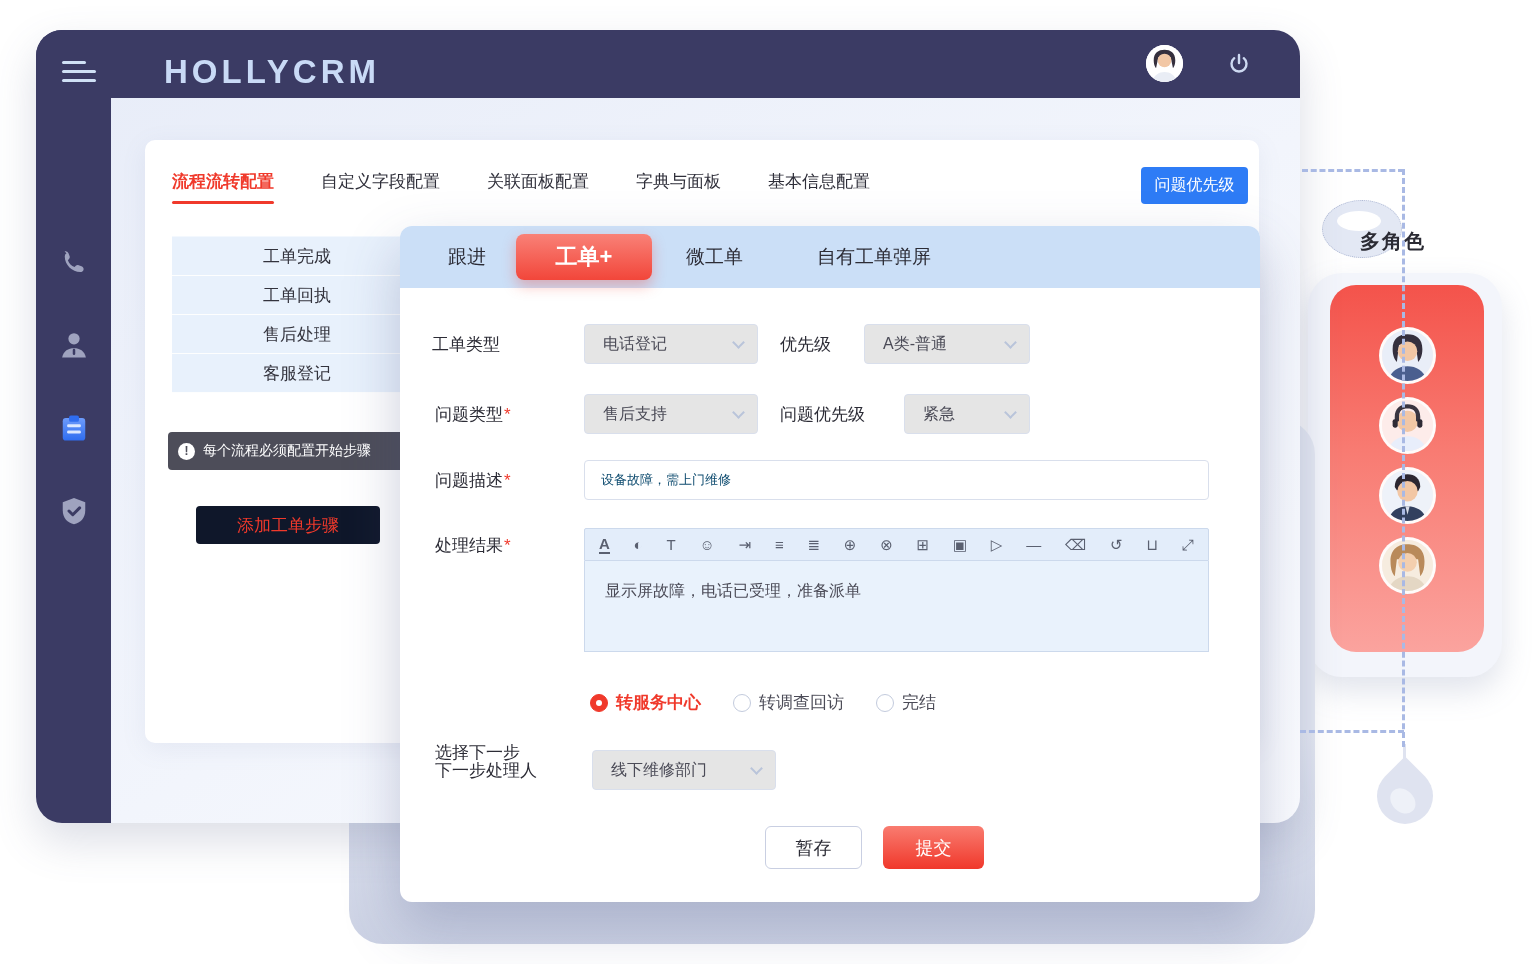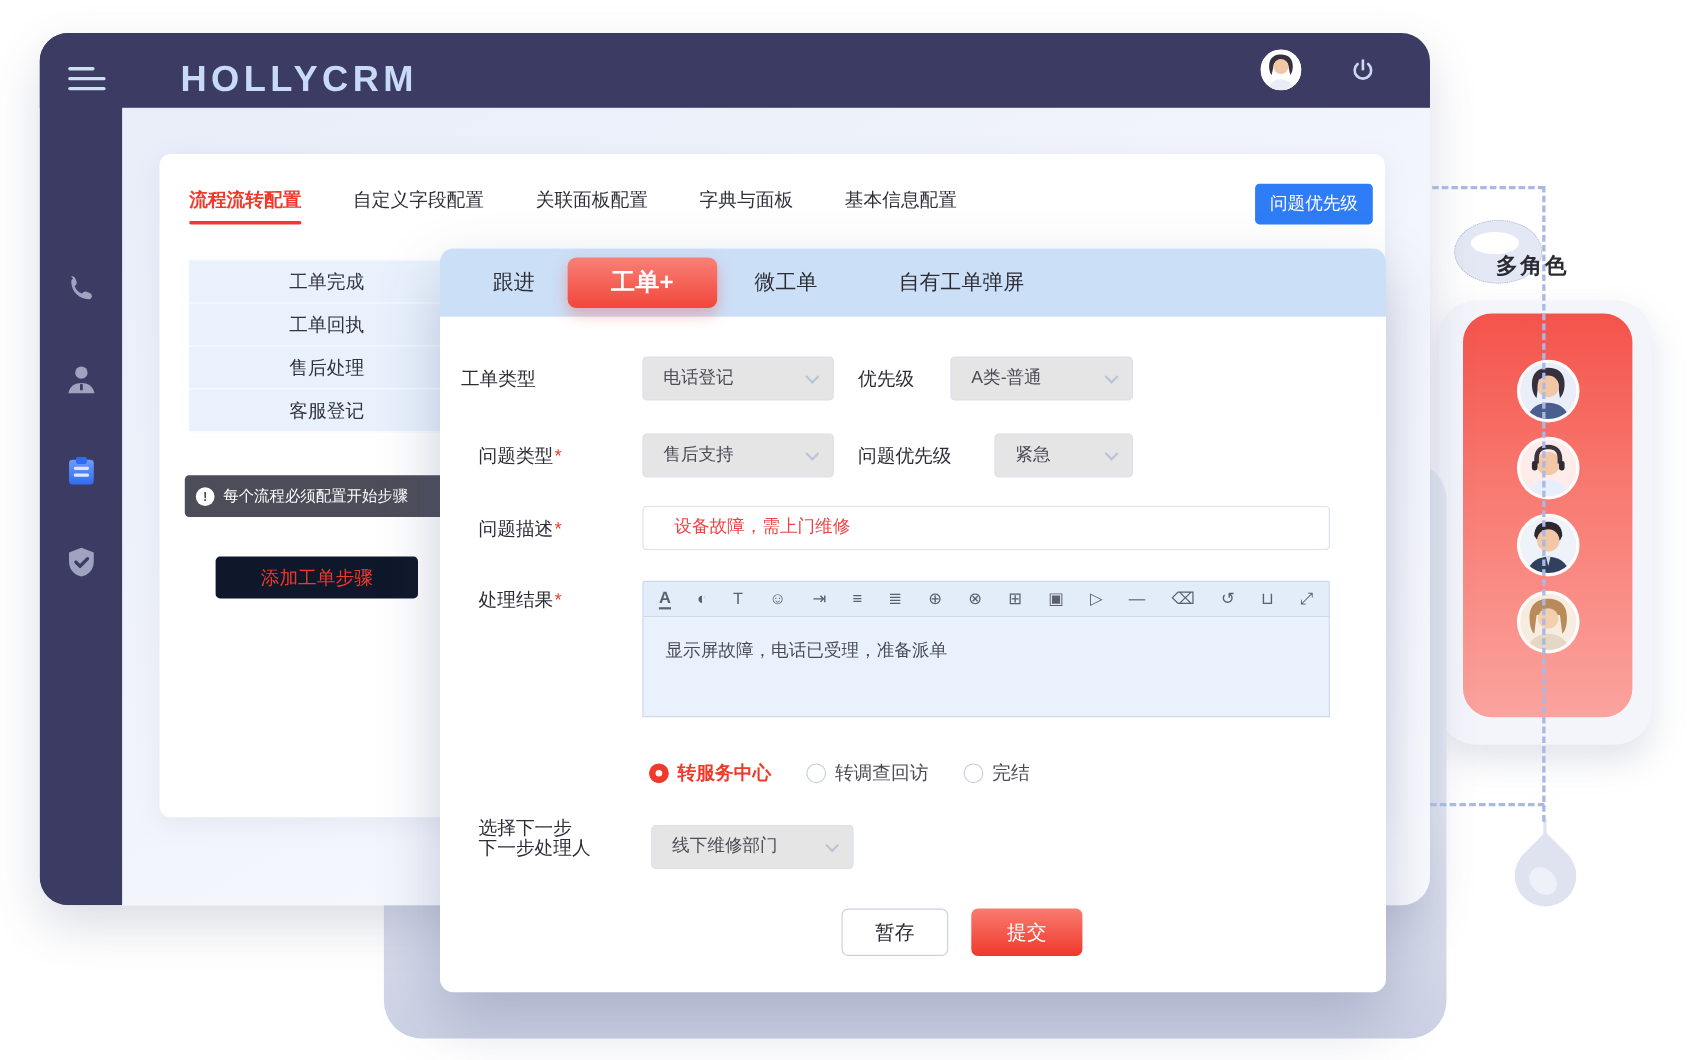--- a/index.html
+++ b/index.html
@@ -89,28 +89,28 @@
            background:linear-gradient(180deg,#f98177 0%,#f2463a 100%); color:#fff; font-weight:bold;
            font-size:22px; box-shadow:0 6px 14px rgba(242,70,58,.35); }
   .m-tab.t3 { margin-left:34px; } .m-tab.t4 { margin-left:74px; }
 
   .f-label { position:absolute; font-size:17px; color:#2c2c36; white-space:nowrap; }
   .f-label .req { color:#f0392b; margin-left:1px; }
   .sel { position:absolute; height:40px; border:1px solid #d9dfec; border-radius:4px; background:#e5e5e5;
          font-size:16px; color:#4b4b57; line-height:38px; padding-left:18px; cursor:pointer; }
   .sel .caret { position:absolute; right:14px; top:13px; width:9px; height:9px;
          border-right:2px solid #b9c4da; border-bottom:2px solid #b9c4da; transform:rotate(45deg); }
-  .lab-order { left:19px; top:107px; }   .sel-order { left:184px; top:98px; width:174px; }
+  .lab-order { left:32px; top:107px; }   .sel-order { left:184px; top:98px; width:174px; }
   .lab-prio  { left:380px; top:107px; }  .sel-prio  { left:464px; top:98px; width:166px; }
   .lab-itype { left:35px; top:177px; }   .sel-itype { left:184px; top:168px; width:174px; }
   .lab-iprio { left:380px; top:177px; }  .sel-iprio { left:504px; top:168px; width:126px; }
   .lab-desc  { left:35px; top:243px; }
   .input-desc { position:absolute; left:184px; top:234px; width:625px; height:40px;
-         border:1px solid #d9dfec; border-radius:4px; font-size:16px; color:#ef4444;
-         padding-left:28px; line-height:38px; background:#fff; }
+         border:1px solid #d9dfec; border-radius:4px; font-size:13px; color:#0c4a6e;
+         padding-left:16px; line-height:38px; background:#fff; }
   .lab-result { left:35px; top:308px; }
   .editor { position:absolute; left:184px; top:302px; width:625px; }
   .editor-toolbar { height:33px; background:#e3edfa; border:1px solid #ccd9ec; border-radius:2px 2px 0 0;
          display:flex; align-items:center; justify-content:space-between; padding:0 14px; }
   .tb-i { font-size:15px; color:#5a6070; cursor:pointer; line-height:1; }
   .tb-i.u { border-bottom:2px solid #5a6070; padding-bottom:1px; font-weight:bold; }
   .editor-body { height:91px; background:#e9f2fc; border:1px solid #ccd9ec; border-top:none;
          font-size:16px; color:#4b4b57; padding:20px 0 0 20px; }
   .lab-next { left:35px; top:468px;margin-top:47px; }
   .radio-row { position:absolute; left:190px; top:465px; display:flex; align-items:center; }

